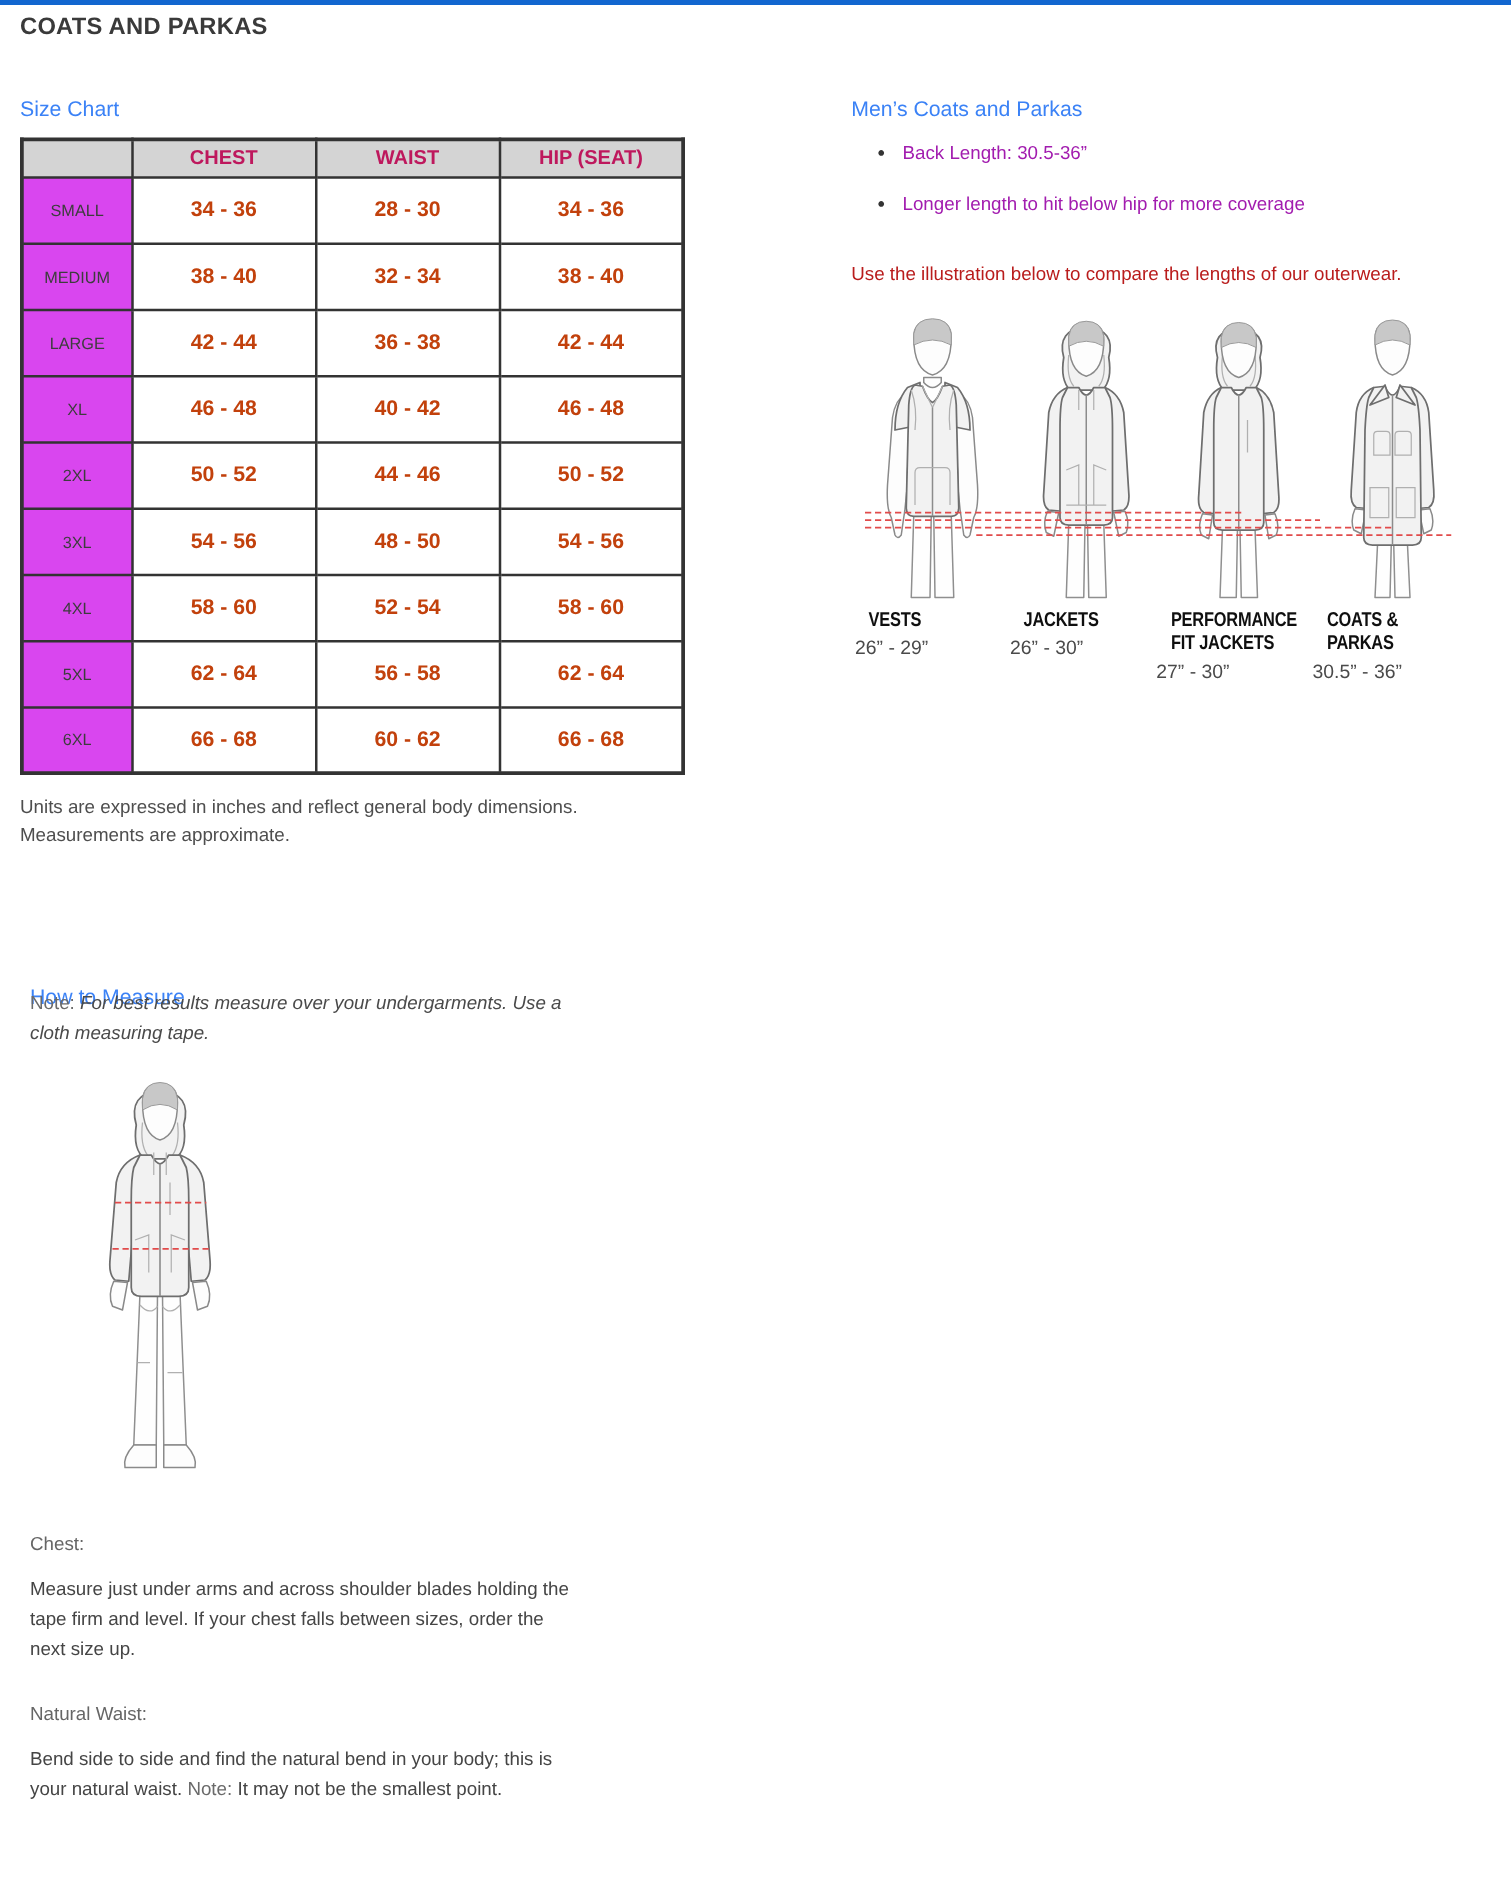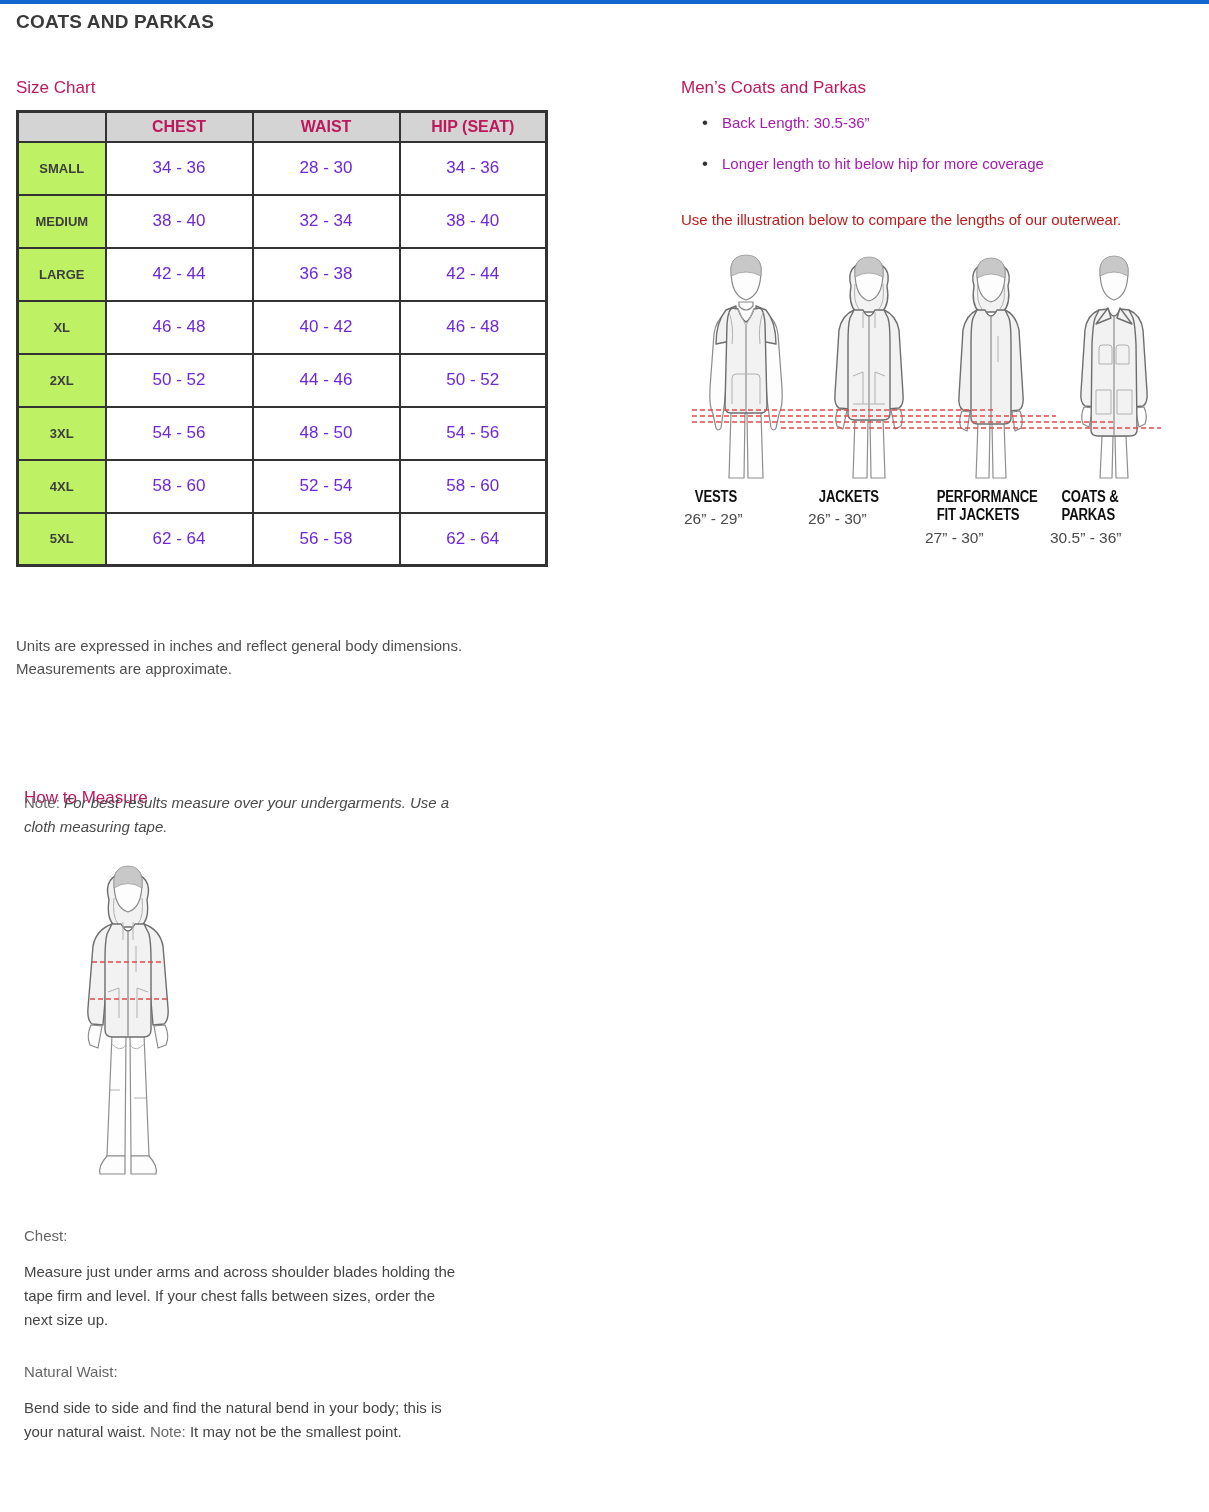--- a/index.html
+++ b/index.html
@@ -13,41 +13,41 @@
   }
   .top-accent {
     position: absolute; top: 0; left: 0; width: 100%; height: 4px;
     background: #1266cf;
   }
   .page-title {
     position: absolute; left: 16px; top: 11px;
     font-size: 19px; font-weight: 700; color: #3a3a3a; letter-spacing: 0.2px;
   }
   .section-heading {
-    font-size: 17px; font-weight: 500; color: #be185d;
+    font-size: 17px; font-weight: 500; color: #3b82f6;
   }
   #size-chart-heading { position: absolute; left: 16px; top: 78px; }
   
   .size-table {
     position: absolute; left: 16px; top: 110px;
     border-collapse: collapse;
     table-layout: fixed;
     width: 529px;
   }
   .size-table, .size-table td, .size-table th { border: 2px solid #333333; }
   .size-table { border-width: 3px; }
   .size-table th {
     background: #d4d4d4; color: #be185d;
     font-size: 16px; font-weight: 700; height: 30px; text-align: center;
   }
   .size-table td { text-align: center; height: 53px; }
   .size-table td.size-label {
-    background: #bef264; color: #3d3d3d; font-size: 13px; font-weight: 700;
-  }
-  .size-table td.value { font-size: 17px; font-weight: 400; color: #6d28d9; background: #fff; }
+    background: #d946ef; color: #3d3d3d; font-size: 13px; font-weight: 400;
+  }
+  .size-table td.value { font-size: 17px; font-weight: 700; color: #c2410c; background: #fff; }
   .col-size { width: 88px; }
   .col-measure { width: 147px; }
   .footnote {
     position: absolute; left: 16px; top: 634px; width: 490px;
     font-size: 15px; line-height: 1.55; color: #4e4e4e;
   }
   
   #mens-heading { position: absolute; left: 681px; top: 78px; }
   .bullet-list { position: absolute; left: 700px; top: 114px; width: 480px; list-style: none; }
   .bullet-list li {
@@ -159,20 +159,26 @@
     <td class="size-label">4XL</td>
     <td class="value">58 - 60</td>
     <td class="value">52 - 54</td>
     <td class="value">58 - 60</td>
   </tr>
   <tr>
     <td class="size-label">5XL</td>
     <td class="value">62 - 64</td>
     <td class="value">56 - 58</td>
     <td class="value">62 - 64</td>
+  </tr>
+  <tr>
+    <td class="size-label">6XL</td>
+    <td class="value">66 - 68</td>
+    <td class="value">60 - 62</td>
+    <td class="value">66 - 68</td>
   </tr>
 </tbody>
   </table>
 
 <p class="footnote">Units are expressed in inches and reflect general body dimensions. Measurements are approximate.</p>
 
 <h2 id="mens-heading" class="section-heading">Men’s Coats and Parkas</h2>
 
 <ul class="bullet-list">
   <li>Back Length: 30.5-36”</li>

